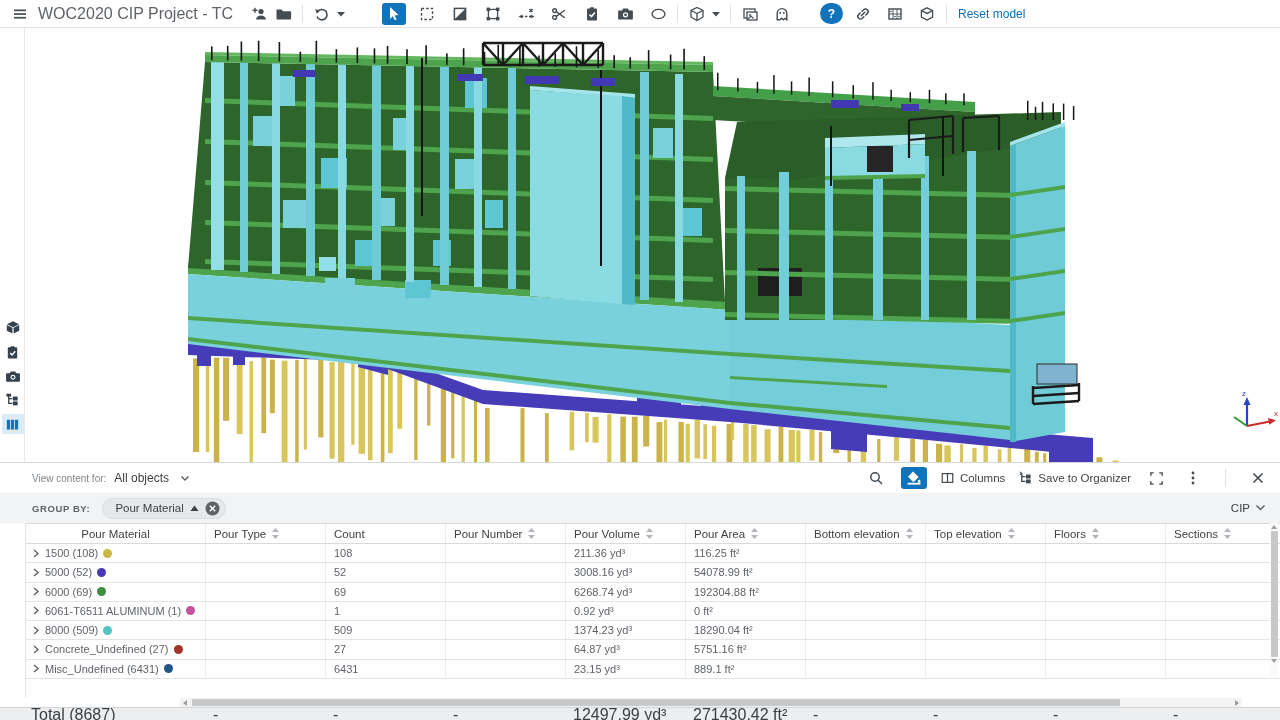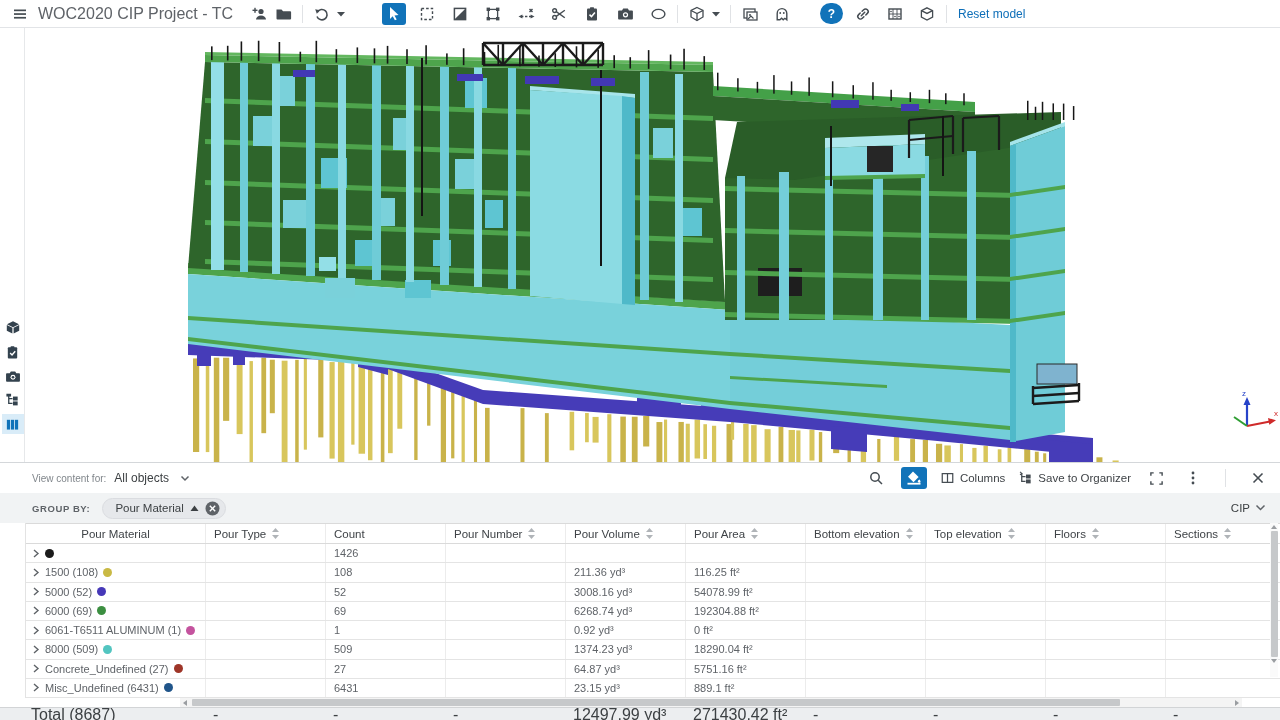--- a/index.html
+++ b/index.html
@@ -783,37 +783,20 @@
               <polygon points="3.5,11 7,7 0,7" fill="#b0b4b8"></polygon>
             </svg>
           </div>
         </div>
       <div class="tbody" id="tbody">
           <div class="trow">
             <div class="tcell mat" style="width: 180px;">
               <svg width="8" height="9" viewBox="0 0 8 9">
                 <path d="M2 1 L6 4.5 L2 8" fill="none" stroke="#5f6368" stroke-width="1.4"></path>
               </svg>
-              <span class="dot" style="background: rgb(27, 27, 27);"></span>
-            </div>
-            <div class="tcell" style="width: 120px;"></div>
-            <div class="tcell" style="width: 120px;">1426</div>
-            <div class="tcell" style="width: 120px;"></div>
-            <div class="tcell" style="width: 120px;"></div>
-            <div class="tcell" style="width: 120px;"></div>
-            <div class="tcell" style="width: 120px;"></div>
-            <div class="tcell" style="width: 120px;"></div>
-            <div class="tcell" style="width: 120px;"></div>
-            <div class="tcell" style="width: 115px;"></div>
-          </div>
-          <div class="trow">
-            <div class="tcell mat" style="width: 180px;">
-              <svg width="8" height="9" viewBox="0 0 8 9">
-                <path d="M2 1 L6 4.5 L2 8" fill="none" stroke="#5f6368" stroke-width="1.4"></path>
-              </svg>
               <span class="mlabel">1500 (108)</span>
               <span class="dot" style="background: rgb(201, 185, 68);"></span>
             </div>
             <div class="tcell" style="width: 120px;"></div>
             <div class="tcell" style="width: 120px;">108</div>
             <div class="tcell" style="width: 120px;"></div>
             <div class="tcell" style="width: 120px;">211.36 yd³</div>
             <div class="tcell" style="width: 120px;">116.25 ft²</div>
             <div class="tcell" style="width: 120px;"></div>
             <div class="tcell" style="width: 120px;"></div>

